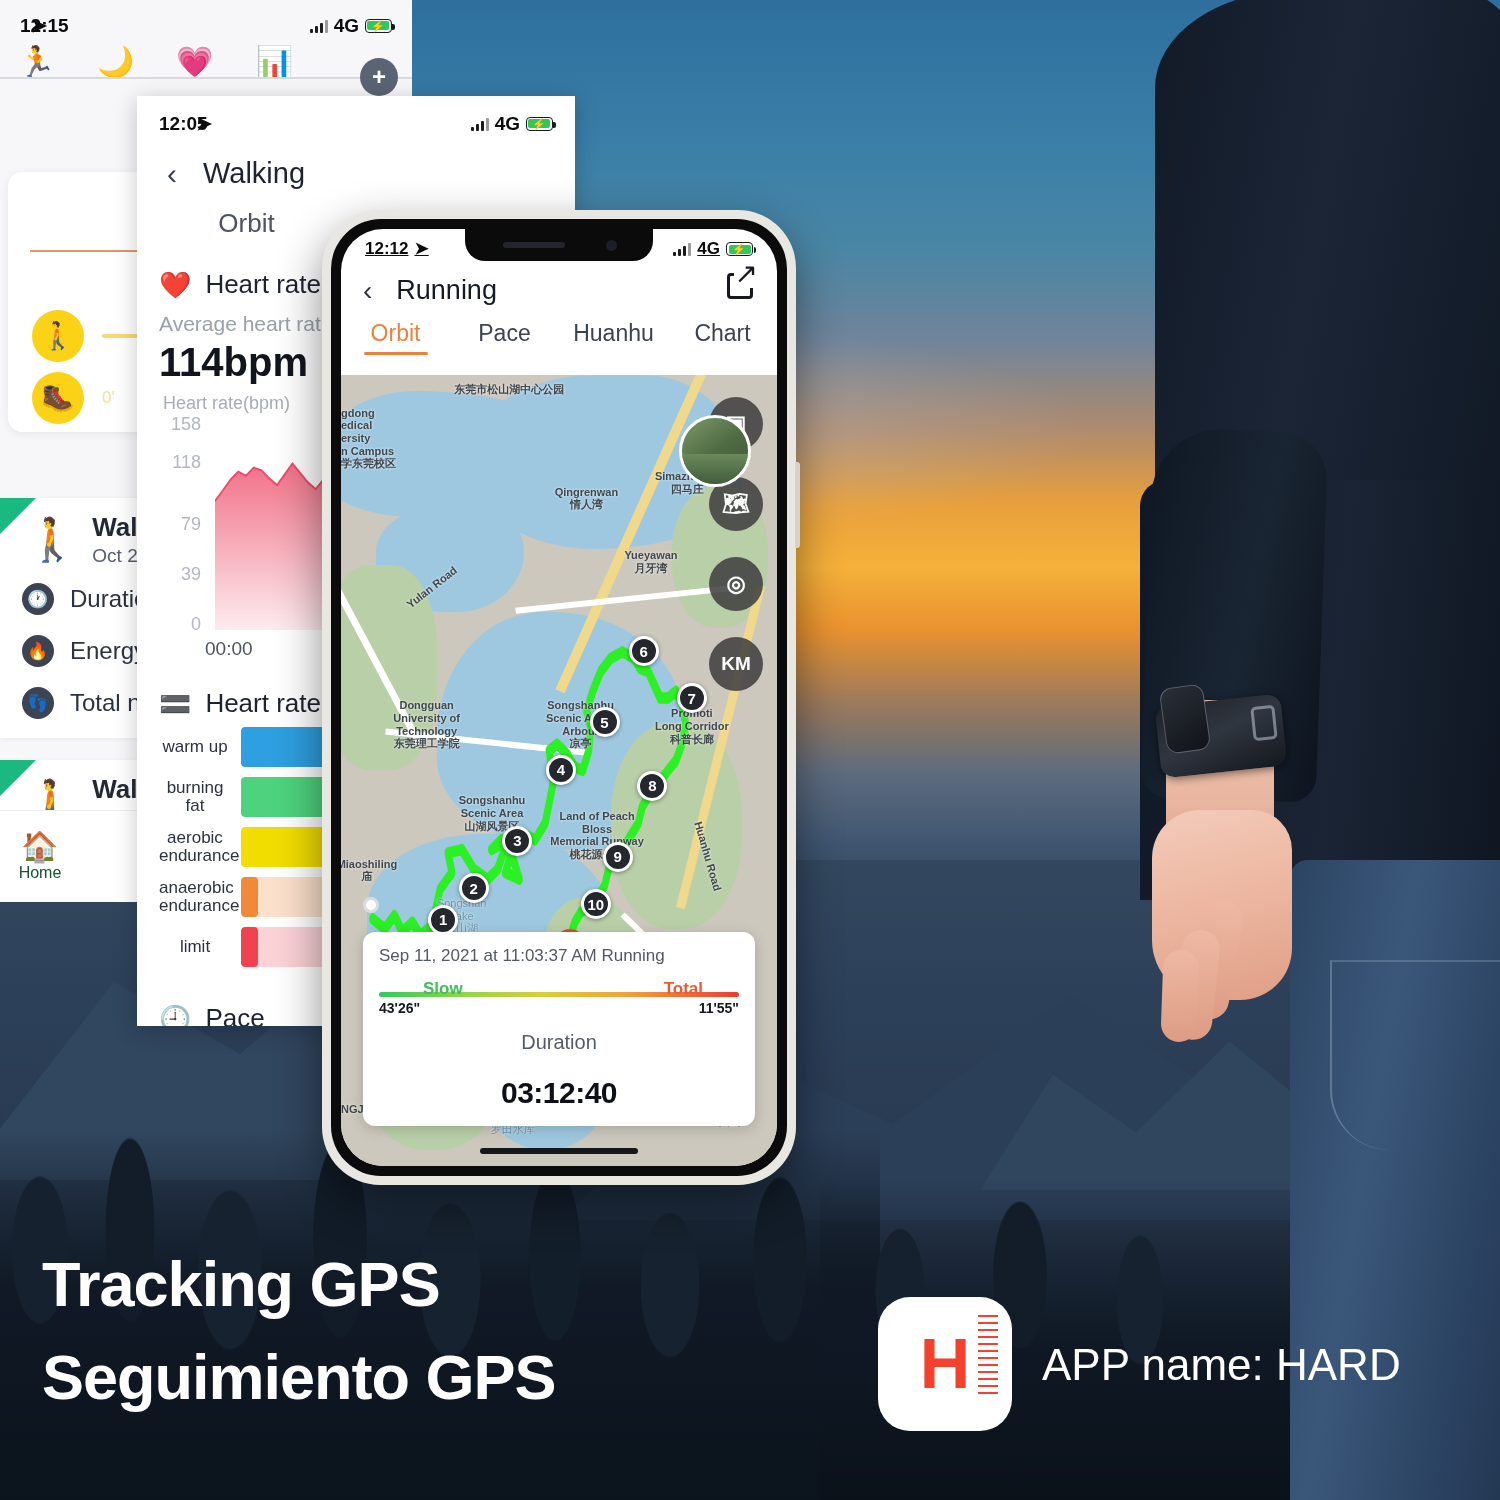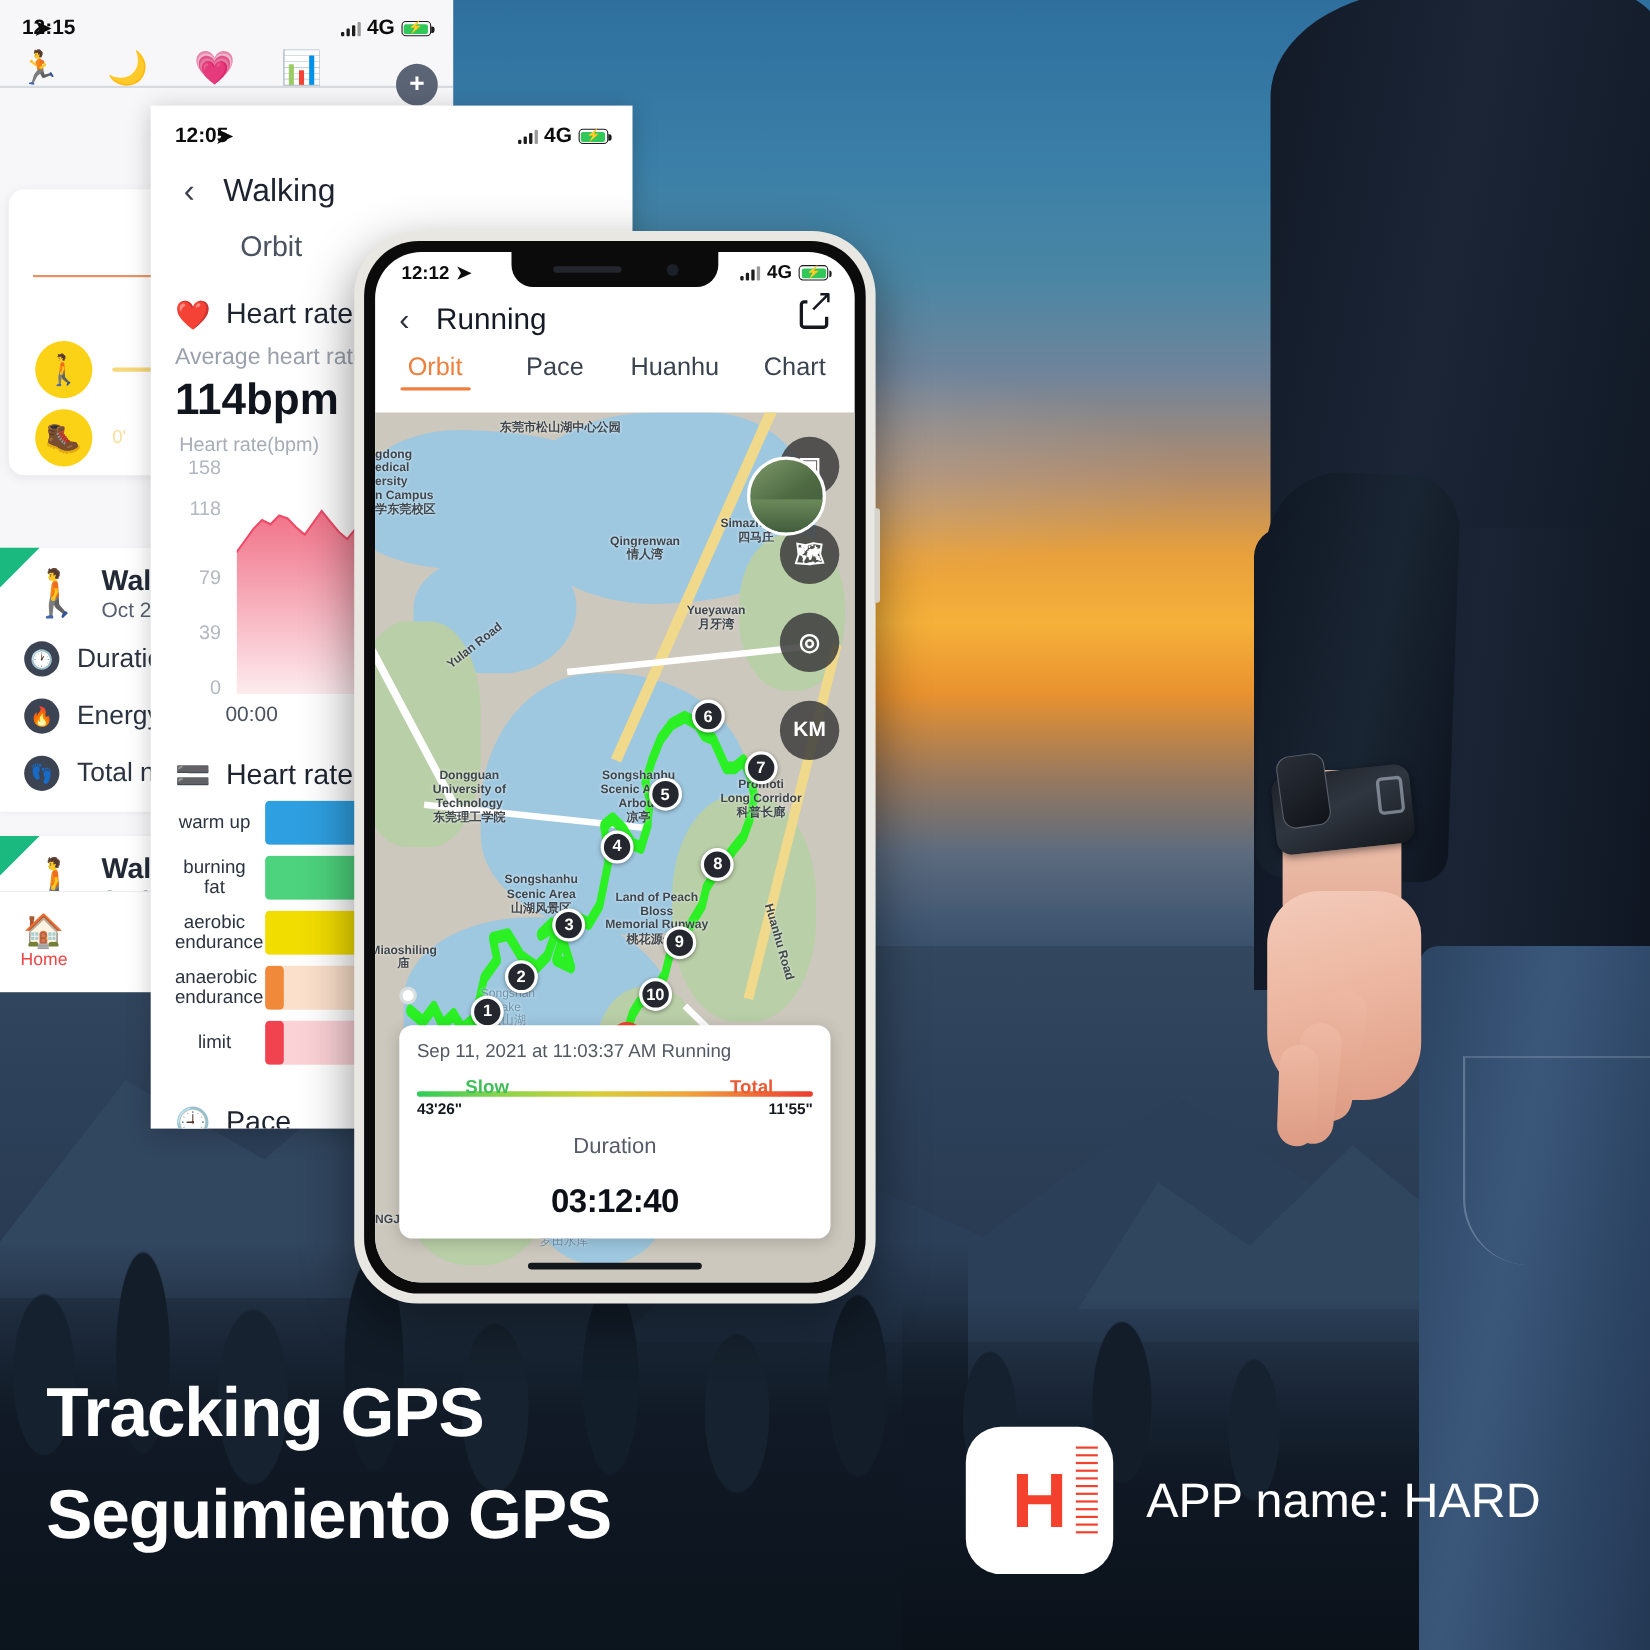--- a/index.html
+++ b/index.html
@@ -188,21 +188,21 @@
   .entry-date { font-size:19px; color:#565f6e; margin-top:2px; }
   .entry-row { display:flex; align-items:center; gap:16px; padding:10px 0 10px 22px; }
   .dot-ic { width:32px; height:32px; border-radius:50%; background:#3c4352;
             color:#fff; display:flex; align-items:center; justify-content:center; font-size:17px; }
   .entry-lbl { font-size:24px; color:#2b3240; }
 
   .tabbar { position:absolute; left:0; bottom:0; width:412px; height:92px; background:#fff;
             border-top:1px solid #eceef1; display:flex; align-items:center; }
   .tab-item { width:80px; text-align:center; }
   .tab-item .tic { font-size:30px; color:#f4603c; line-height:1; }
-  .tab-item .tlb { font-size:16px; color:#ef4444; margin-top:2px; }
+  .tab-item .tlb { font-size:16px; color:#14532d; margin-top:2px; }
   .tab-item.dim .tic, .tab-item.dim .tlb { color:#b9bec7; }
 
   
   #panel2 { left:137px; top:96px; width:438px; height:930px; background:#fff;
             box-shadow:0 4px 22px rgba(0,0,0,.22); }
   .p2-nav { display:flex; align-items:center; gap:26px; padding:18px 0 10px 30px; }
   .chev { font-size:30px; color:#3a4150; line-height:1; }
   .p2-title { font-size:29px; color:#1d2430; }
   .p2-tabs { display:flex; gap:0; padding:8px 0 14px; }
   .p2-tabs div { flex:1; text-align:center; font-size:26px; color:#4b5360; }
@@ -230,22 +230,22 @@
            background:#e9e7e2; border-radius:58px; padding:9px;
            box-shadow:0 18px 46px rgba(0,0,0,.45); }
   #phone .bezel { width:100%; height:100%; background:#0b0b0b; border-radius:50px; padding:10px; }
   #phone .screen { width:100%; height:100%; background:#fff; border-radius:42px; overflow:hidden; position:relative; }
   .notch { position:absolute; left:50%; transform:translateX(-50%); top:0;
            width:188px; height:32px; background:#0b0b0b; border-radius:0 0 20px 20px; z-index:6; }
   .notch .spk { position:absolute; left:38px; top:13px; width:62px; height:6px;
            background:#22262c; border-radius:3px; }
   .notch .cam { position:absolute; right:36px; top:11px; width:11px; height:11px;
            background:#1b2028; border-radius:50%; }
-  .ph-sbar { display:flex; justify-content:space-between; align-items:flex-start;
-             padding:9px 24px 0; font-size:17px; font-weight:700; color:#0c0c0c; position:relative; z-index:7; }
+  .ph-sbar { display:flex; justify-content:space-between; align-items:flex-end;
+             padding:9px 24px 0; font-size:17px; font-weight:700; color:#0c0c0c; position:relative; z-index:7;text-decoration:underline; }
   .ph-nav { display:flex; align-items:center; padding:16px 22px 0; position:relative; }
   .ph-nav .chev { font-size:28px; color:#2a303b; }
   .ph-title { font-size:27px; color:#151b24; margin-left:24px; }
   .share { position:absolute; right:24px; top:14px; width:26px; height:26px;
            border:3px solid #15191f; border-radius:4px; }
   .share::after { content:"↗"; position:absolute; right:-9px; top:-16px; font-size:28px; color:#15191f;
            background:#fff; line-height:1; padding:0 1px; }
   .ph-tabs { display:flex; padding:14px 0 0; }
   .ph-tabs div { flex:1; text-align:center; font-size:23px; color:#3b434f; position:relative; padding-bottom:10px; }
   .ph-tabs div.on { color:#ef7f3c; }

